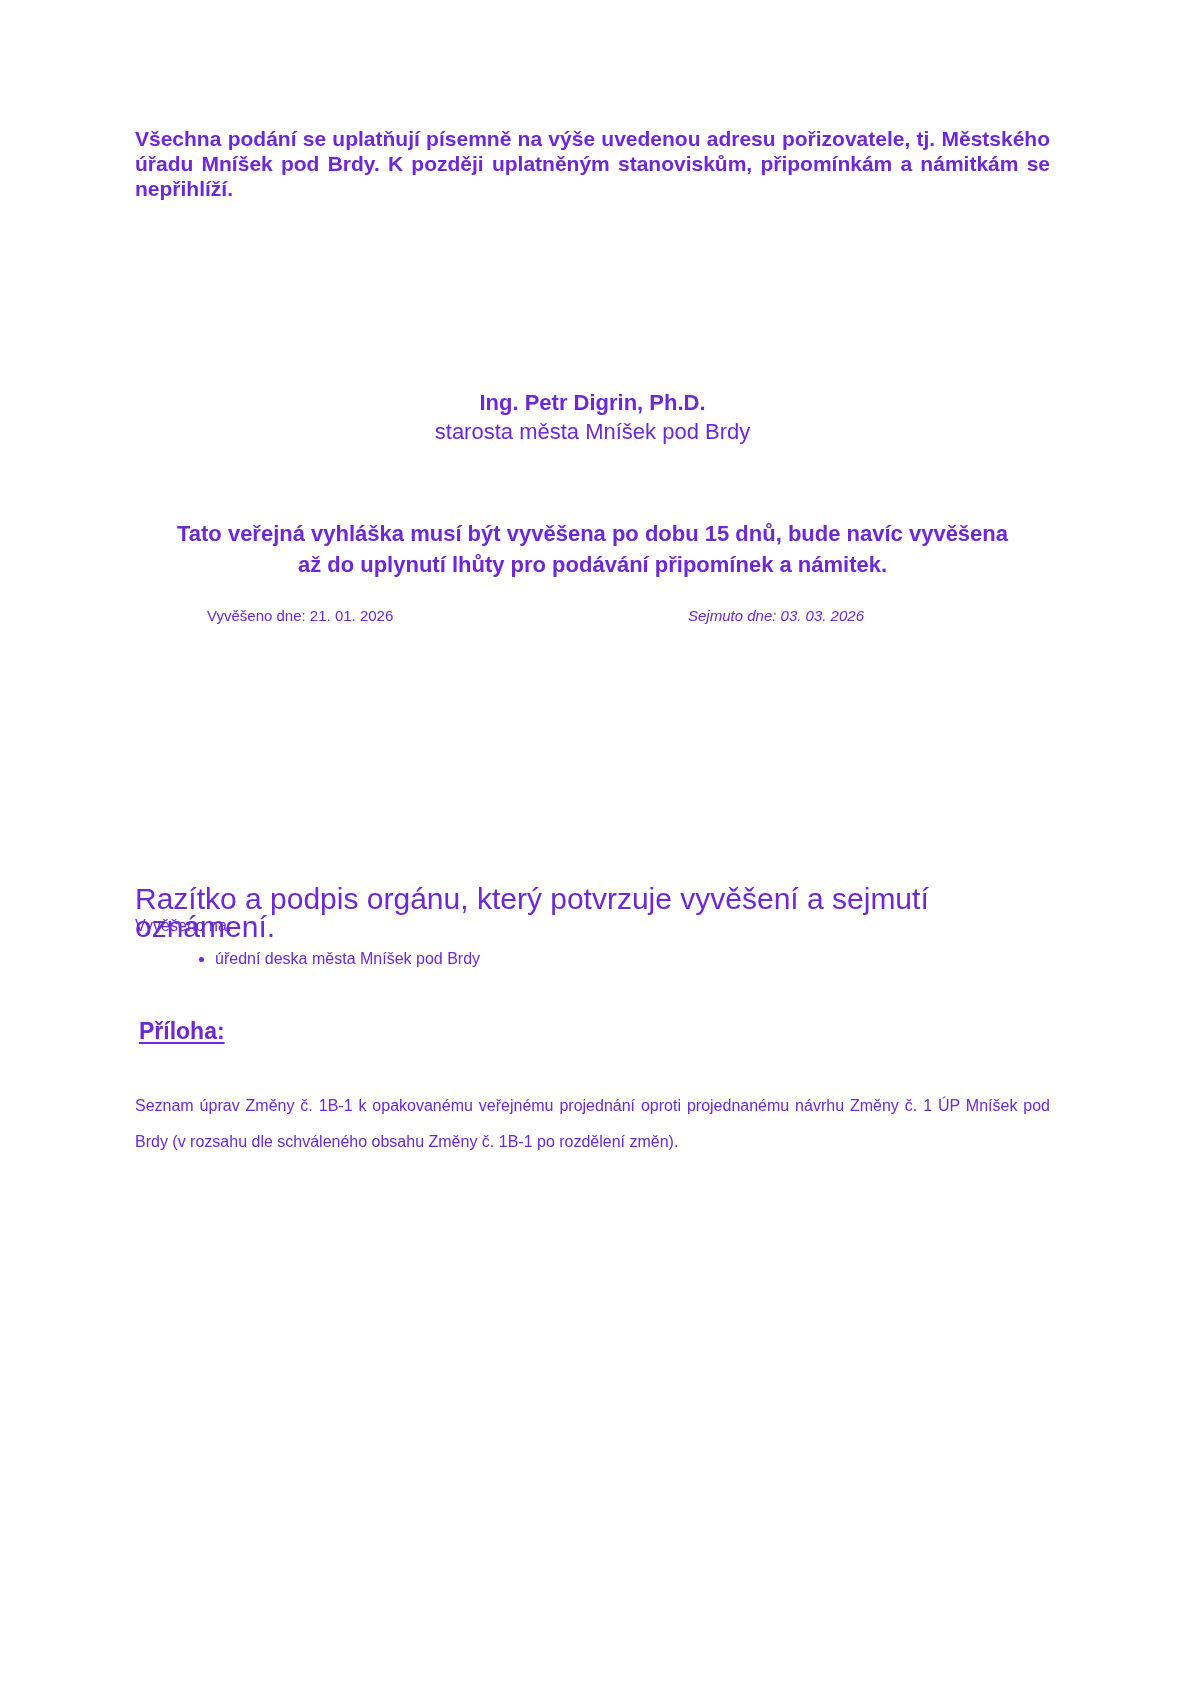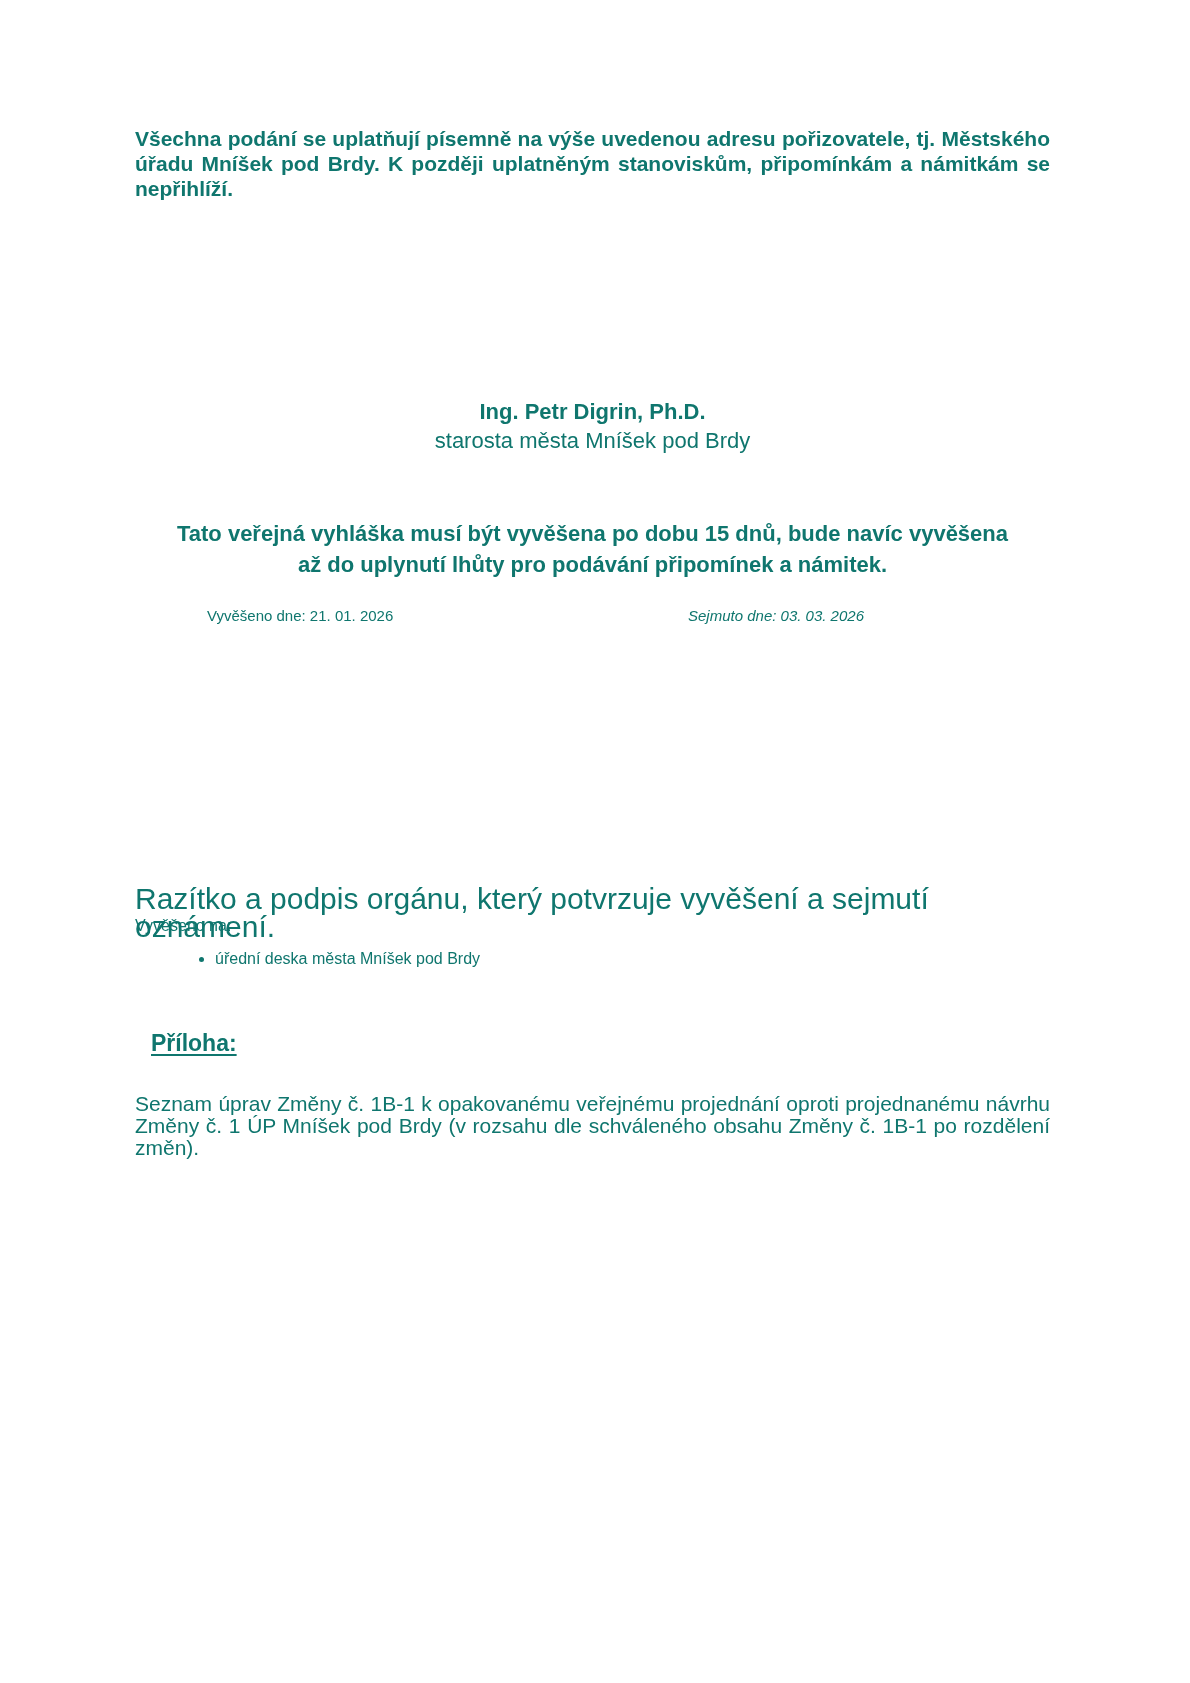--- a/index.html
+++ b/index.html
@@ -5,36 +5,36 @@
   html, body {
     margin: 0;
     padding: 0;
     background: #ffffff;
   }
   .page {
     position: relative;
     width: 1190px;
     height: 1683px;
     background: #ffffff;
-    color: #0f766e;
+    color: #6d28d9;
     font-family: "Liberation Sans", "DejaVu Sans", sans-serif;
     overflow: hidden;
   }
   .block { position: absolute; left: 135px; width: 915px; }
 
   .intro {
     top: 106px;
     font-size: 21px;
     font-weight: bold;
     line-height: 1.18;
     text-align: justify;
     text-justify: inter-word;
   }
   .signatory {
-    top: 397px;
+    top: 388px;
     text-align: center;
     line-height: 29px;
     font-size: 22px;
   }
   .signatory .name { font-weight: bold; }
   .notice {
     top: 496px;
     text-align: center;
     font-weight: bold;
     font-size: 22px;
@@ -71,22 +71,22 @@
 
   .attachment-heading {
     top: 1012px;
     font-size: 23px;
     font-weight: bold;
     line-height: 30px;
   }
   .attachment-heading span { text-decoration: underline; text-underline-offset: 3px; }
   .attachment-body {
     top: 1072px;
-    font-size: 21px;
-    line-height: 22px;
+    font-size: 16px;
+    line-height: 36px;
     text-align: justify;
     text-justify: inter-word;
   }
 </style>
 </head>
 <body>
 
 <div class="page">
 
   <p class="block intro">Všechna podání se uplatňují písemně na výše uvedenou adresu pořizovatele, tj. Městského úřadu Mníšek pod Brdy. K později uplatněným stanoviskům, připomínkám a námitkám se nepřihlíží.</p>
@@ -111,19 +111,19 @@
 
   <p class="block stamp-caption">Razítko a podpis orgánu, který potvrzuje vyvěšení a sejmutí oznámení.</p>
 
   <div class="block posted-on">
     <div>Vyvěšeno na:</div>
     <ul>
       <li>úřední deska města Mníšek pod Brdy</li>
     </ul>
   </div>
 
-  <h2 class="block attachment-heading" style="margin:16px;">
+  <h2 class="block attachment-heading" style="margin:4px;">
     <span>Příloha:</span>
   </h2>
 
   <p class="block attachment-body">Seznam úprav Změny č. 1B-1 k opakovanému veřejnému projednání oproti projednanému návrhu Změny č. 1 ÚP Mníšek pod Brdy (v rozsahu dle schváleného obsahu Změny č. 1B-1 po rozdělení změn).</p>
 
 </div>
 
 </body></html>

